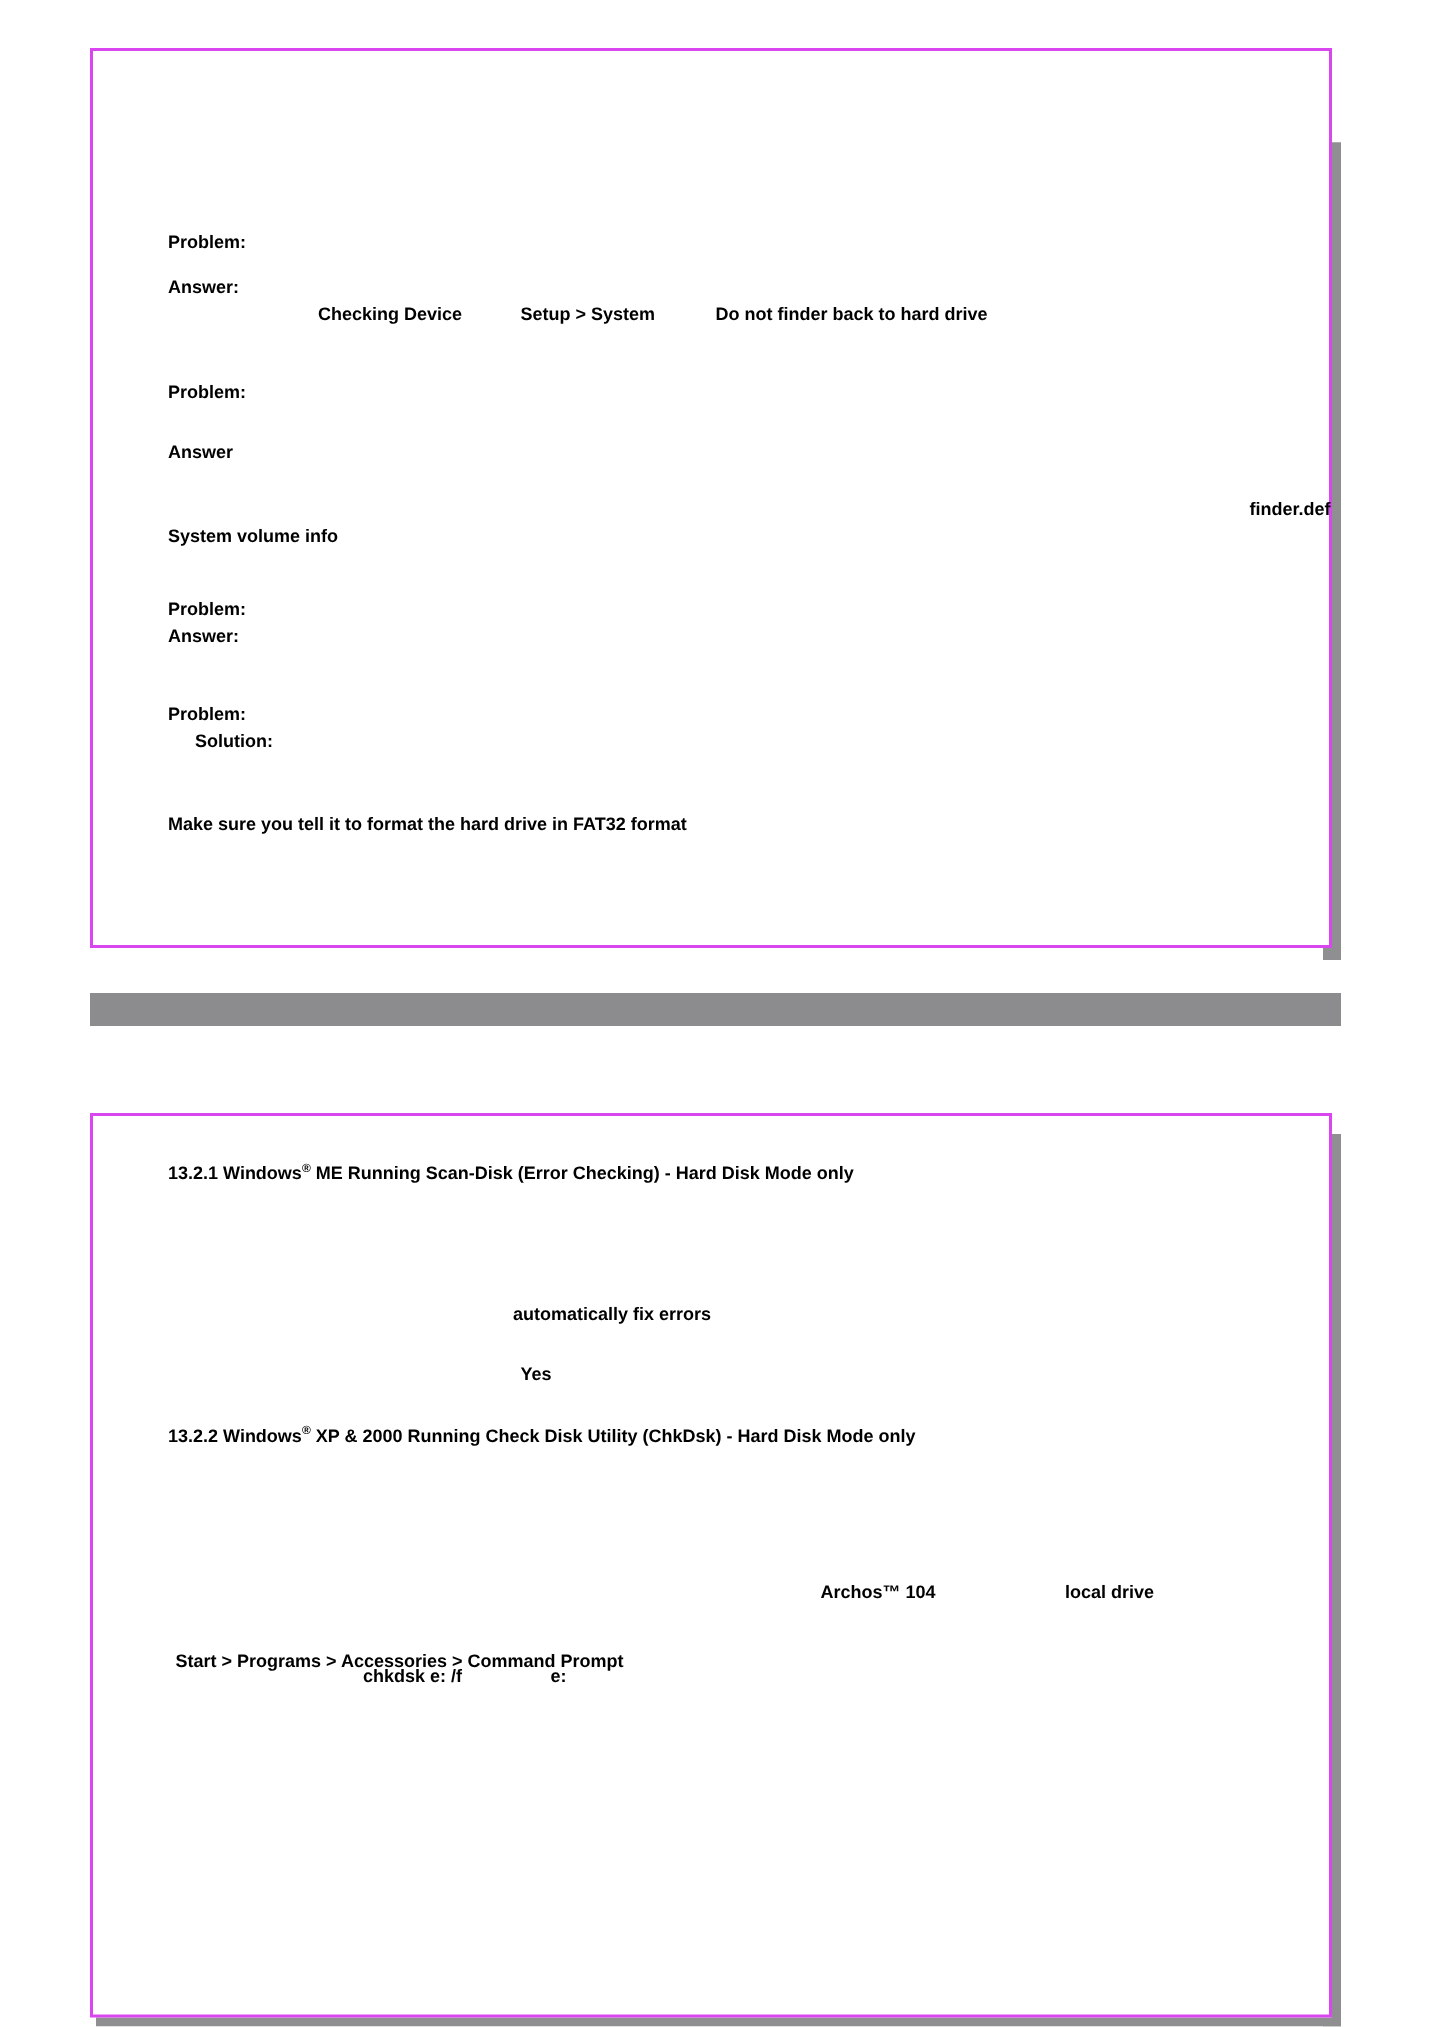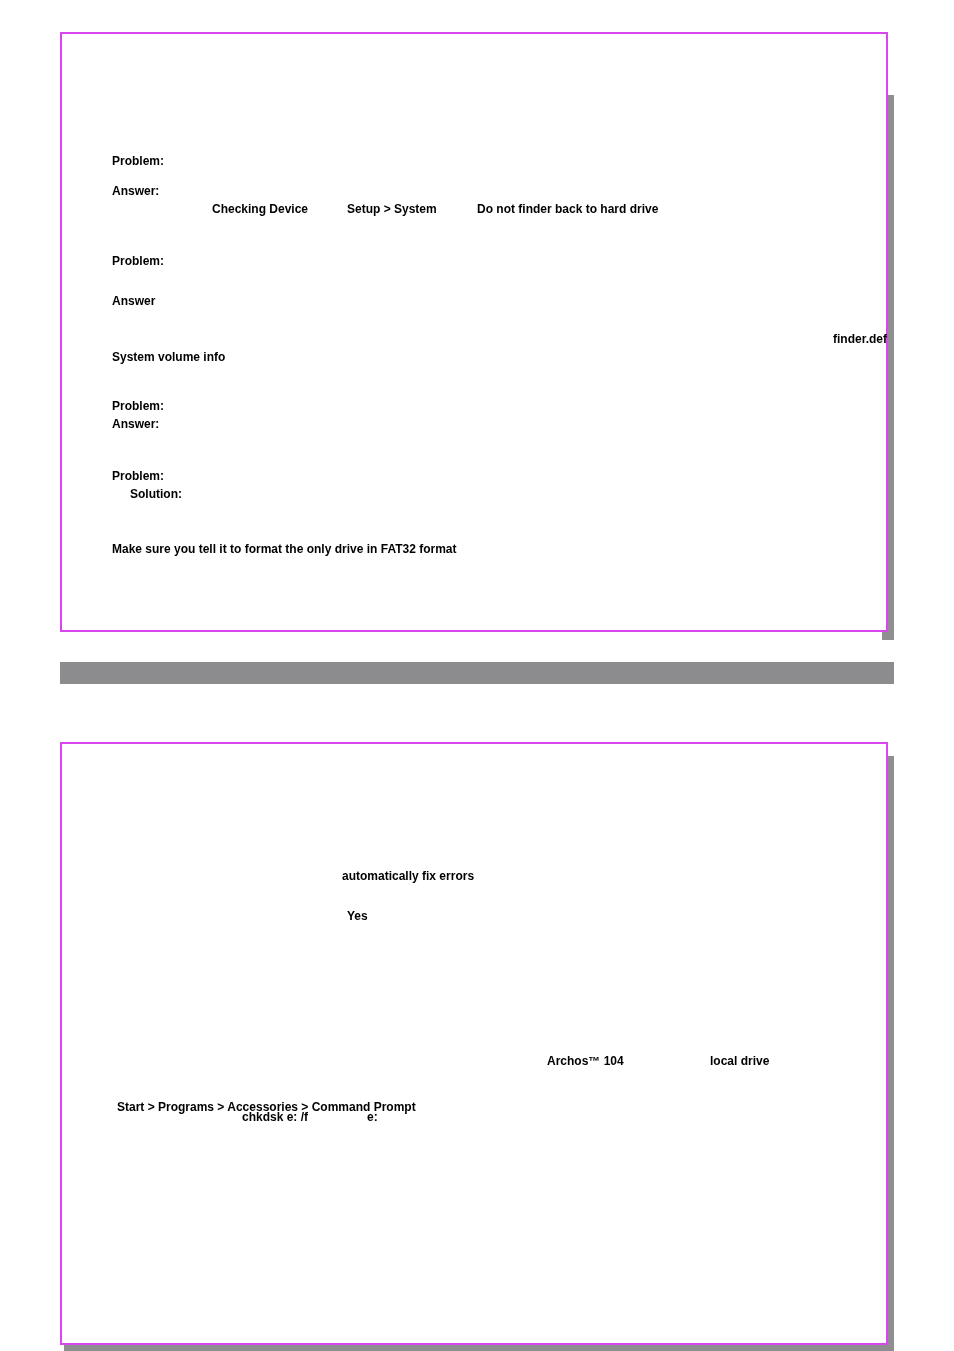--- a/index.html
+++ b/index.html
@@ -63,37 +63,43 @@
       <span class="line bold" style="left:15px; top:190px;">Problem:</span>
       <span class="line bold" style="left:15px; top:230px;text-align:right;">Answer</span>
       <span class="line bold" style="left:700px; top:268px;margin-left:36px;">finder.def</span>
       <span class="line bold" style="left:15px; top:286px;text-align:right;">System volume info</span>
 
       <span class="line bold" style="left:15px; top:335px;">Problem:</span>
       <span class="line bold" style="left:15px; top:353px;">Answer:</span>
 
       <span class="line bold" style="left:15px; top:405px;">Problem:</span>
       <span class="line bold" style="left:33px; top:423px;">Solution:</span>
-      <span class="line bold" style="left:15px; top:478px;">Make sure you tell it to format the only drive in FAT32 format</span>
+      <span class="line bold" style="left:15px; top:478px;">Make sure you tell it to format the hard drive in FAT32 format</span>
 
     </div>
   </div>
 
   <div class="sep-bar" style="left:60px; top:662px; width:834px; height:22px;"></div>
 
   <div class="shadow-outer-1" style="left:882px; top:756px; width:12px; height:595px;"></div>
   <div class="shadow-outer-1" style="left:64px; top:1339px; width:830px; height:12px;"></div>
 
   <div class="box" style="left:60px; top:742px; width:828px; height:603px;">
     <div class="content">
 
+      <span class="line bold" style="left:15px; top:0px;">
+        <span>13.2.1  Windows</span><span class="sup">®</span><span> ME Running Scan-Disk (Error Checking) - Hard Disk Mode only</span>
+      </span>
 
       <span class="line bold" style="left:245px; top:95px;">automatically fix errors</span>
       <span class="line bold" style="left:250px; top:135px;">Yes</span>
 
+      <span class="line bold" style="left:15px; top:175px;">
+        <span>13.2.2  Windows</span><span class="sup">®</span><span> XP &amp; 2000 Running Check Disk Utility (ChkDsk) - Hard Disk Mode only</span>
+      </span>
 
       <span class="line bold" style="left:450px; top:280px;">Archos™ 104</span>
       <span class="line bold" style="left:565px; top:280px;margin-left:48px;">local drive</span>
 
       <span class="line bold" style="left:20px; top:326px;">Start &gt; Programs &gt; Accessories &gt; Command Prompt</span>
       <span class="line bold" style="left:145px; top:336px;">chkdsk e: /f</span>
       <span class="line bold" style="left:270px; top:336px;">e:</span>
 
     </div>
   </div>

